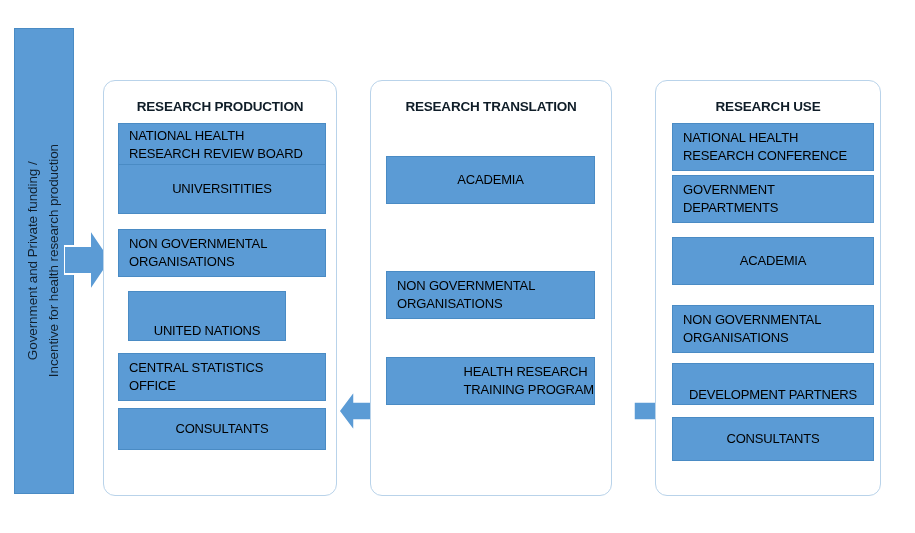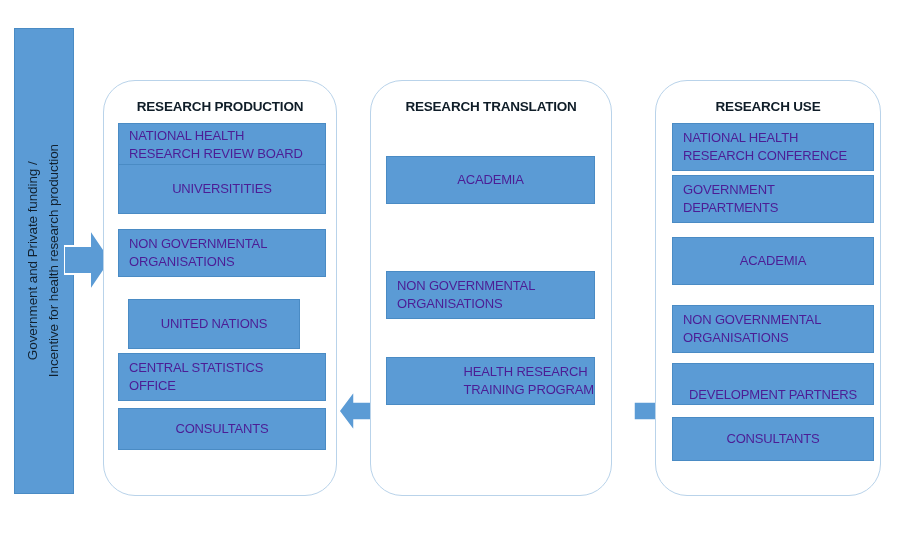--- a/index.html
+++ b/index.html
@@ -50,21 +50,21 @@
   }
   .arrow svg { display: block; }
 
   
   .stage {
     position: absolute;
     top: 80px;
     height: 416px;
     background: #ffffff;
     border: 1.6px solid #B9D3EA;
-    border-radius: 32px;
+    border-radius: 12px;
     box-sizing: border-box;
   }
   #stage-production  { left: 103px; width: 234px; }
   #stage-translation { left: 370px; width: 242px; }
   #stage-use         { left: 655px; width: 226px; }
 
   .stage-title {
     position: absolute;
     top: 18px;
     left: 0;
@@ -77,21 +77,21 @@
   }
 
   
   .entity {
     position: absolute;
     background: #5B9BD5;
     border: 1px solid #4A8BC4;
     box-sizing: border-box;
     display: flex;
     align-items: center;
-    color: #4c1d95;
+    color: #000000;
     font-size: 13px;
     line-height: 1.35;
     white-space: pre-line;
     letter-spacing: -0.15px;
   }
   .entity.left-align   { justify-content: flex-start; padding-left: 10px; }
   .entity.center-align { justify-content: center; text-align: center; }
 </style>
 </head>
 <body>
@@ -122,21 +122,21 @@
   </div>
 
   <div class="stage" id="stage-production">
     <div class="stage-title">RESEARCH PRODUCTION</div>
     <div class="entity-layer">
         <div class="entity left-align" style="left: 14px; top: 42px; width: 208px; height: 44px;"><span>NATIONAL HEALTH
 RESEARCH REVIEW BOARD</span></div>
         <div class="entity center-align" style="left: 14px; top: 83px; width: 208px; height: 50px;"><span>UNIVERSITITIES</span></div>
         <div class="entity left-align" style="left: 14px; top: 148px; width: 208px; height: 48px;"><span>NON GOVERNMENTAL
 ORGANISATIONS</span></div>
-        <div class="entity center-align" style="left: 24px; top: 218px; width: 172px; height: 50px;"><span>UNITED NATIONS</span></div>
+        <div class="entity center-align" style="left: 24px; top: 210px; width: 158px; height: 50px; align-items: flex-end;"><span>UNITED NATIONS</span></div>
         <div class="entity left-align" style="left: 14px; top: 272px; width: 208px; height: 48px;"><span>CENTRAL STATISTICS
 OFFICE</span></div>
         <div class="entity center-align" style="left: 14px; top: 327px; width: 208px; height: 42px;"><span>CONSULTANTS</span></div>
       </div>
   </div>
 
   <div class="stage" id="stage-translation">
     <div class="stage-title">RESEARCH TRANSLATION</div>
     <div class="entity-layer">
         <div class="entity center-align" style="left: 15px; top: 75px; width: 209px; height: 48px;"><span>ACADEMIA</span></div>

